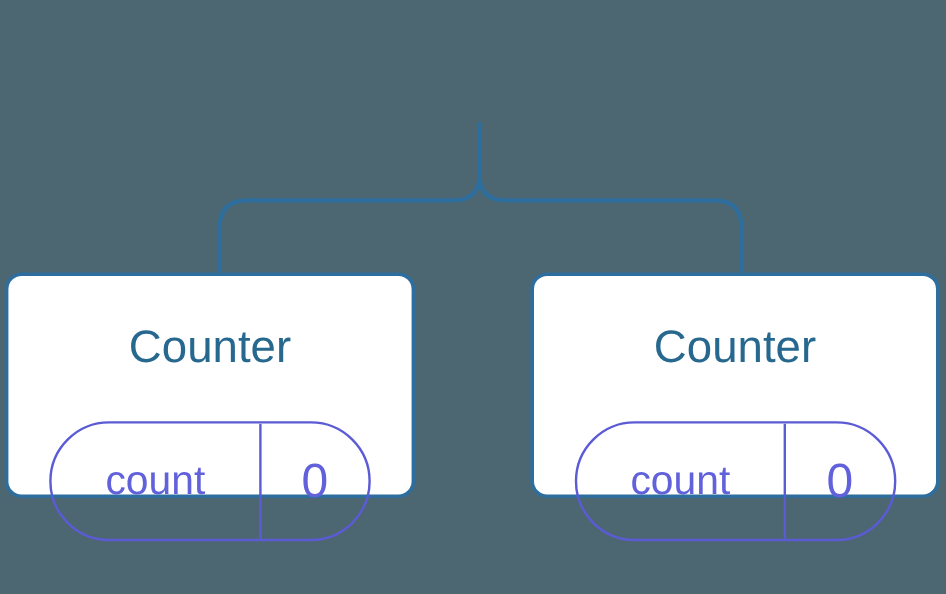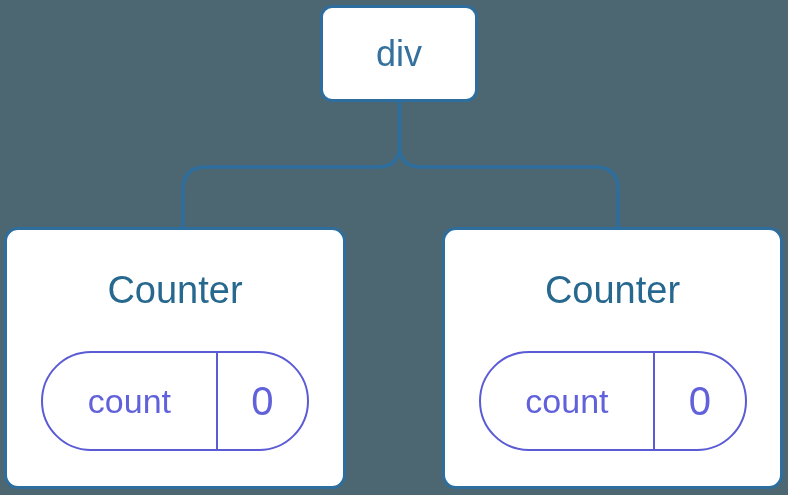--- a/index.html
+++ b/index.html
@@ -48,21 +48,21 @@
     display:flex;
     align-items:center;
     justify-content:center;
   }
   .root-label{
     color:var(--root-label-text);
     font-size:36px;
     line-height:1;
   }
   .counter-card{
-    width:342px;height:262px;
+    width:342px;height:188px;
     border-radius:14px;
     top:227px;
   }
   .counter-card.left{left:4px;}
   .counter-card.right{left:442px;width:341px;}
   .counter-title{
     position:absolute;
     top:41px;left:0;right:0;
     text-align:center;
     color:var(--title-text);
@@ -105,23 +105,20 @@
 </head>
 <body>
 
 <div class="canvas">
 
   <svg class="connector-svg" viewBox="0 0 788 495" xmlns="http://www.w3.org/2000/svg" aria-hidden="true">
     <path d="M399.5 102 L399.5 146 Q399.5 167 377 167 L206 167 Q183 167 183 190 L183 227"></path>
     <path d="M399.5 102 L399.5 146 Q399.5 167 422 167 L595 167 Q618 167 618 190 L618 227"></path>
   </svg>
 
-  <div class="node root-node">
-    <span class="root-label">div</span>
-  </div>
 
   <div class="node counter-card left">
     <div class="counter-title">Counter</div>
     <div class="state-pill">
       <div class="state-key">count</div>
       <div class="state-value">0</div>
     </div>
   </div>
 
   <div class="node counter-card right">

